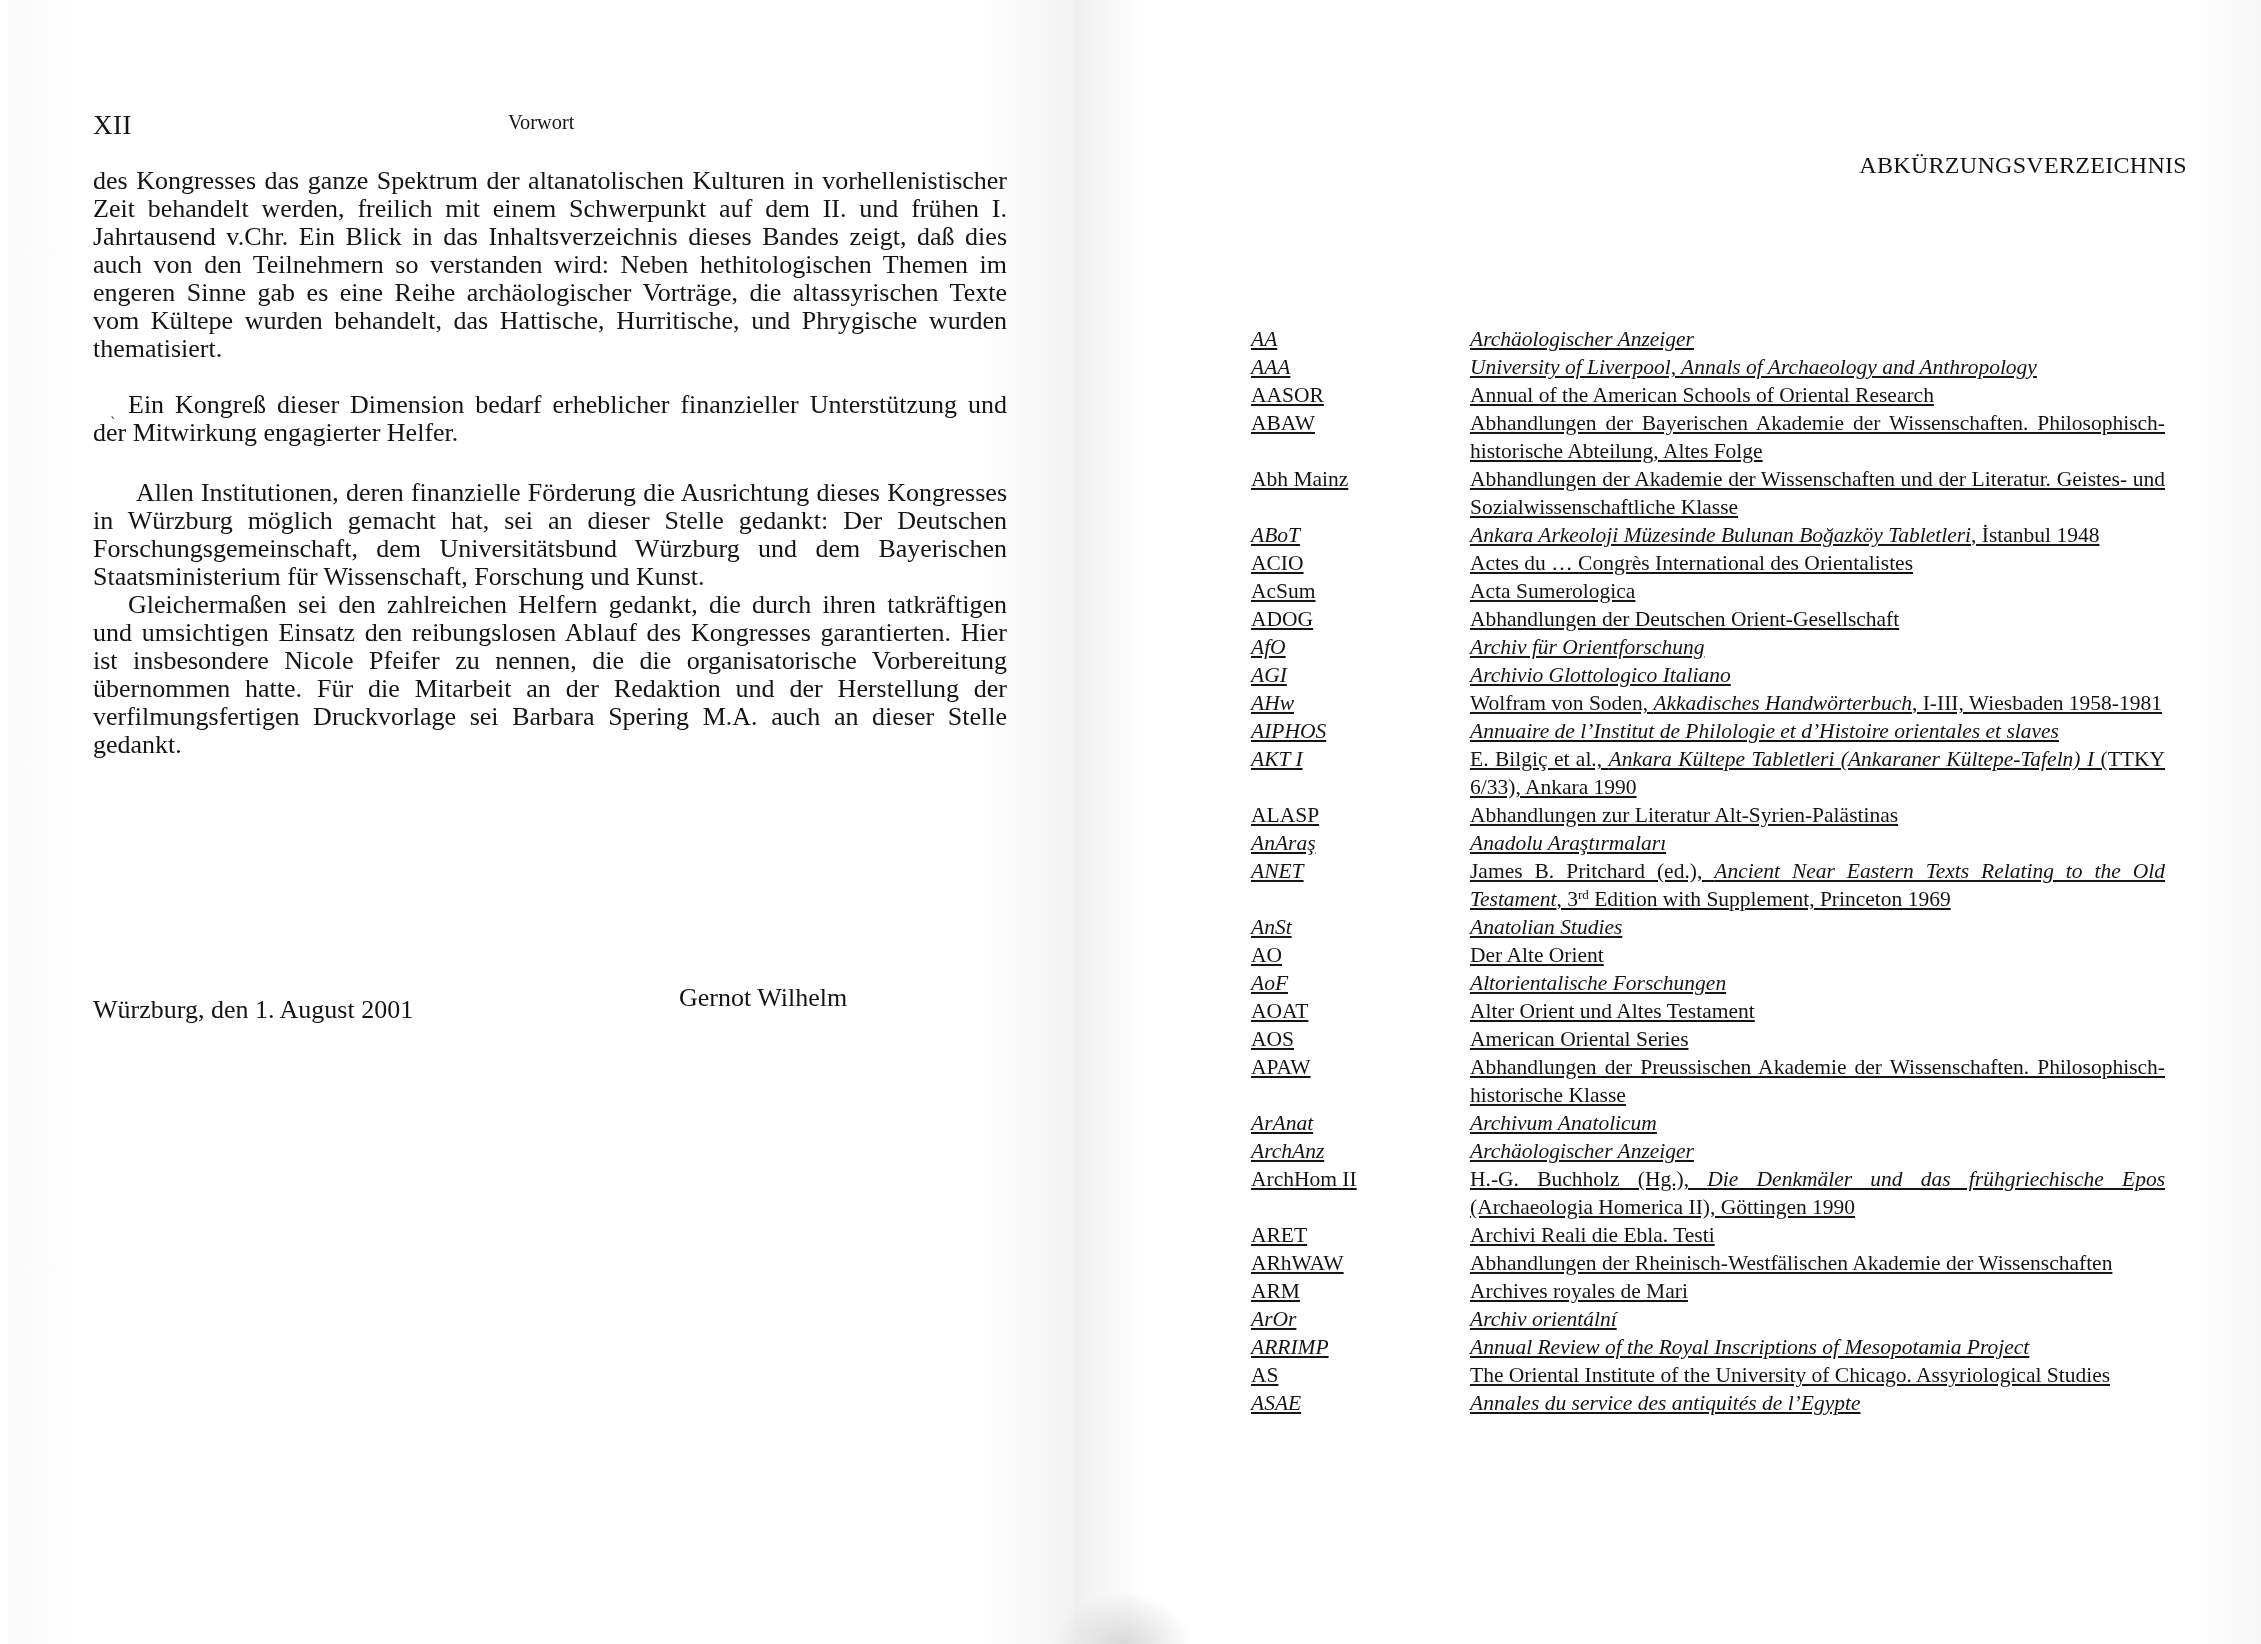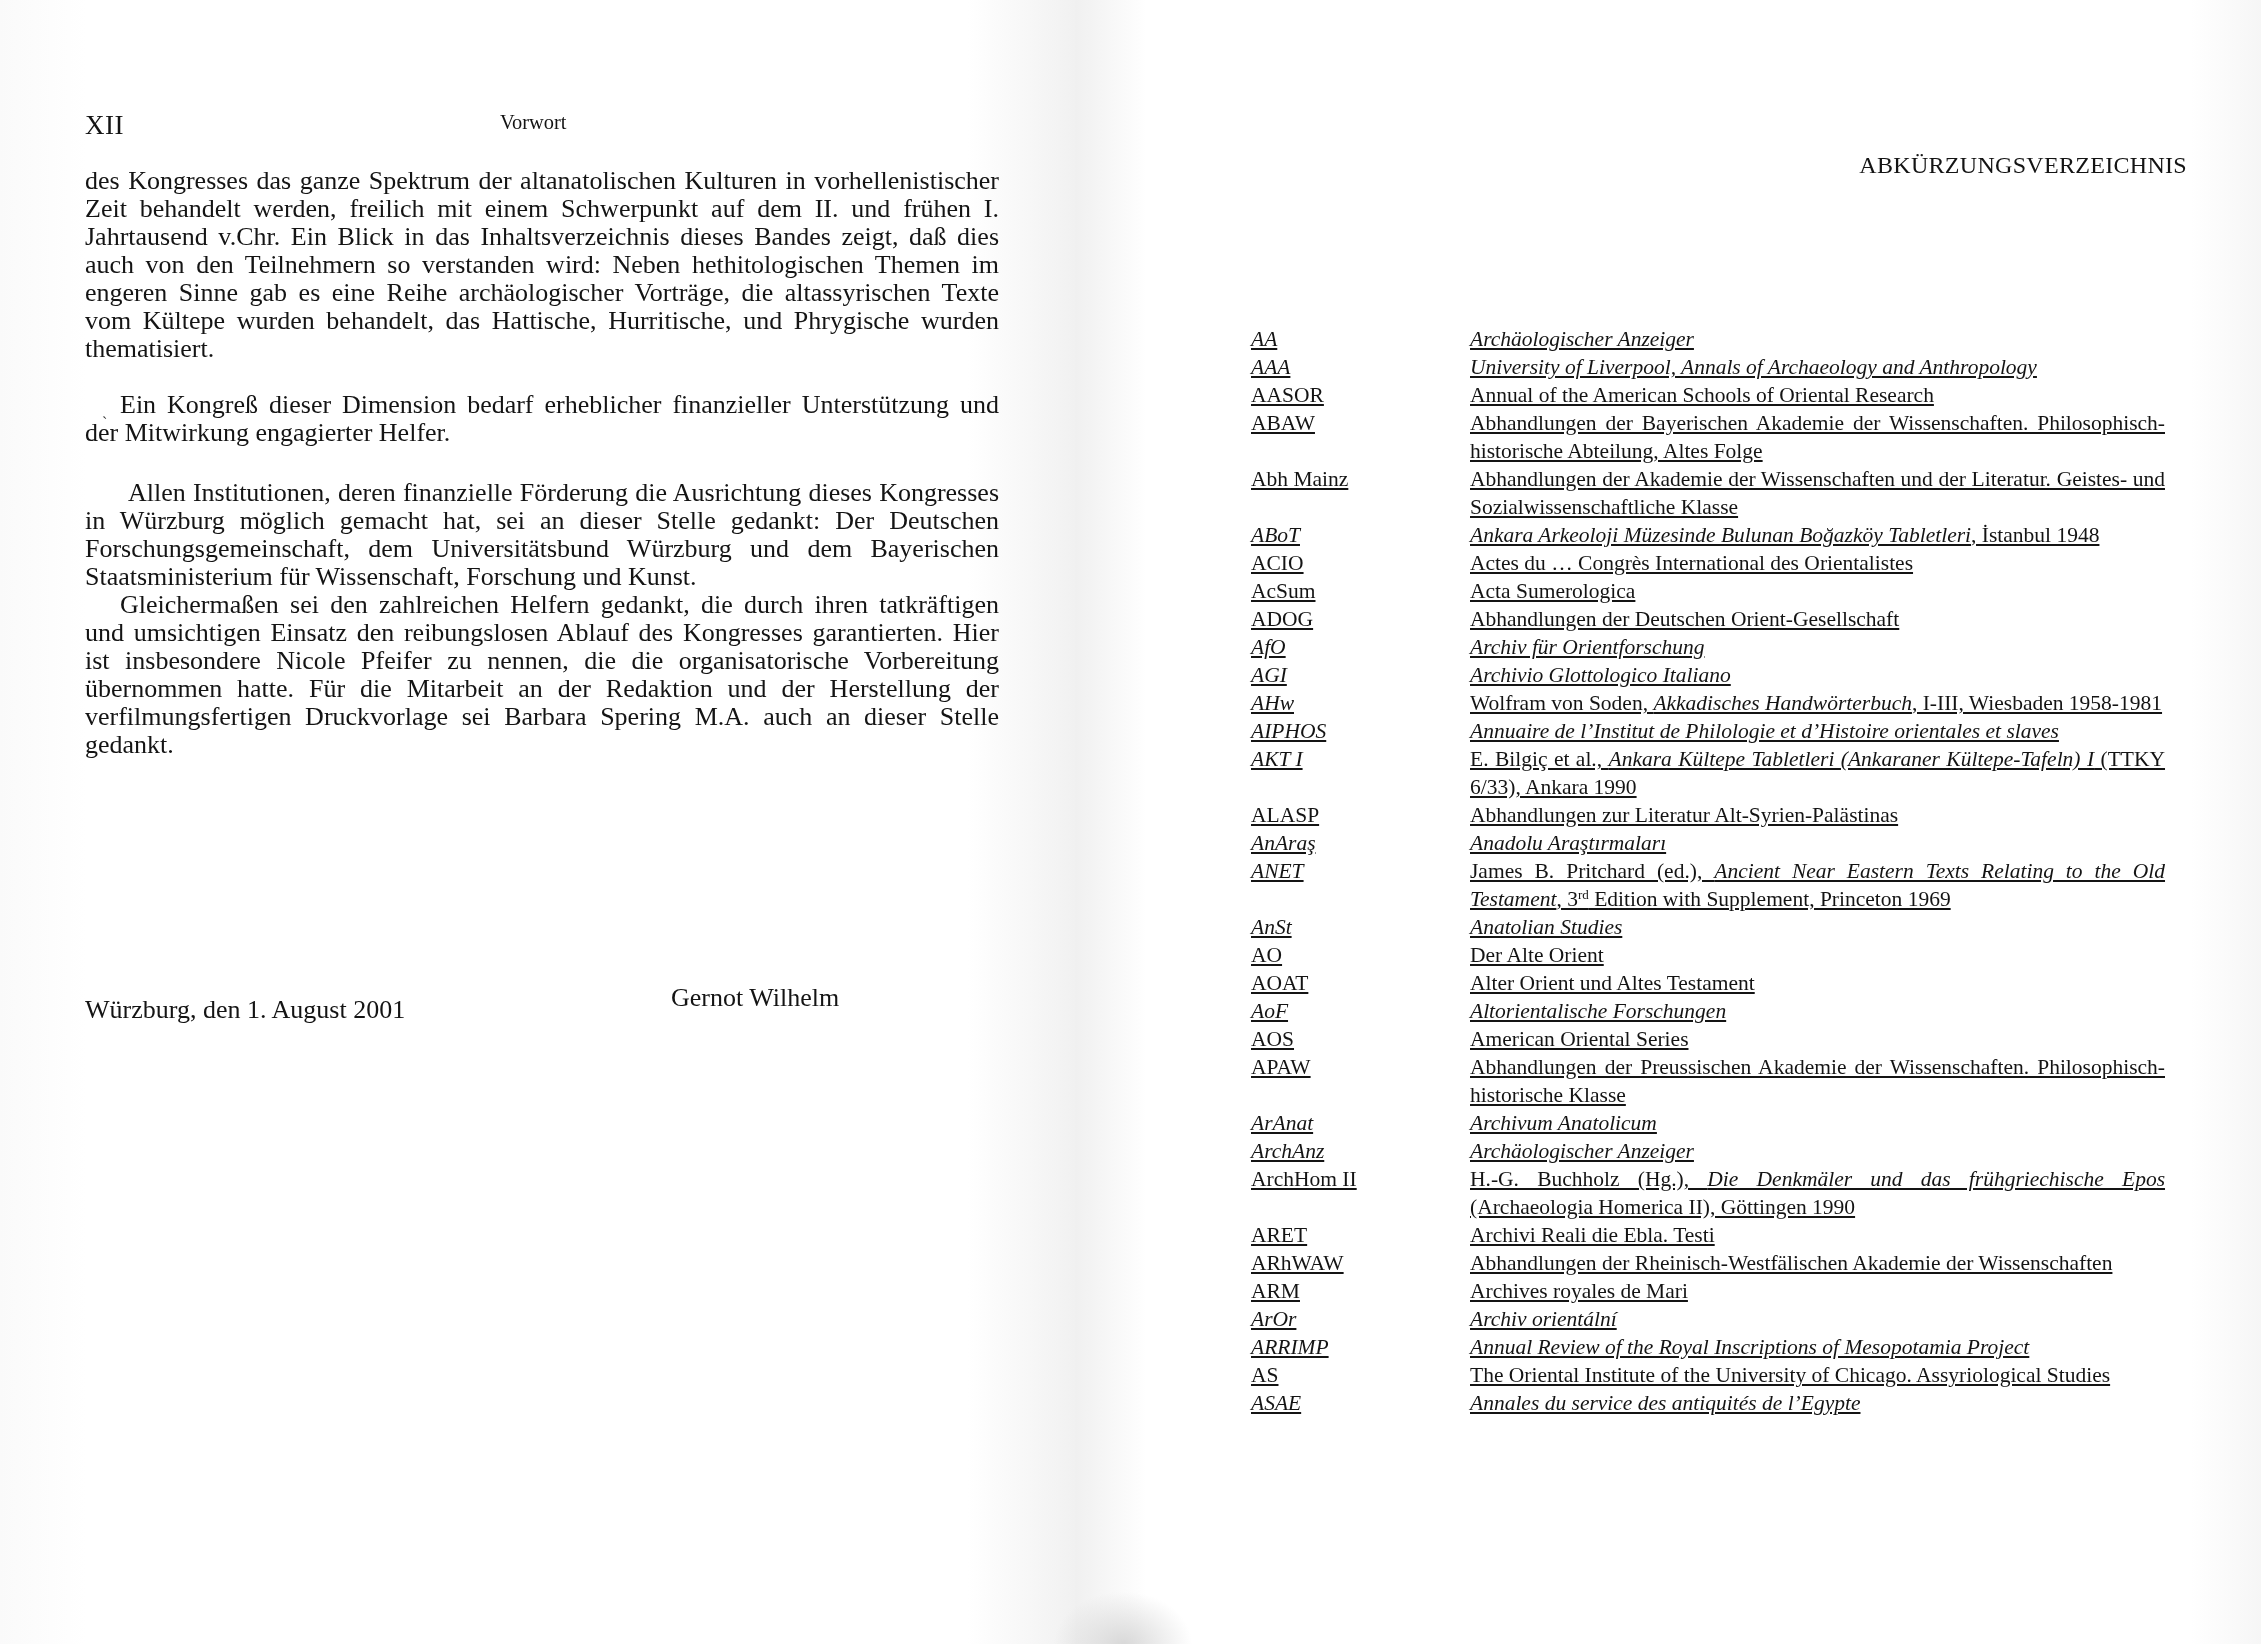--- a/index.html
+++ b/index.html
@@ -4,21 +4,21 @@
 <style>
   html, body { margin:0; padding:0; }
   body {
     width:2261px; height:1644px; overflow:hidden;
     background:#ffffff;
     font-family:"Liberation Serif", "DejaVu Serif", serif;
     color:#141414;
     position:relative;
   }
   .page { position:absolute; top:0; height:1644px; }
-  .page-left { left:0; width:1075px; background:linear-gradient(to right,#fafafa 0%,#ffffff 8%,#ffffff 90%,#f1f1f1 100%); }
+  .page-left { left:8px; width:1075px; background:linear-gradient(to right,#fafafa 0%,#ffffff 8%,#ffffff 90%,#f1f1f1 100%); }
   .page-right { left:1075px; width:1187px; background:linear-gradient(to right,#f0f0f0 0%,#ffffff 6%,#ffffff 94%,#f6f6f6 100%); }
   .gutter-shadow { position:absolute; left:1053px; top:1591px; width:140px; height:54px;
     background:radial-gradient(ellipse at center bottom,#d8d8d8 0%,rgba(255,255,255,0) 70%); }
 
   
   .running-head { position:absolute; top:110px; left:85px; width:914px; height:38px; }
   .page-number { position:absolute; left:0; top:0; font-size:27px; letter-spacing:0.5px; }
   .running-title { position:absolute; left:415px; top:1.1px; font-size:20.4px; }
 
   .body-text { position:absolute; left:85px; top:167px; width:914px;
@@ -143,28 +143,28 @@
     </div>
     <div class="abbr-row">
       <div class="abbr-key it">AnSt</div>
       <div class="abbr-val"><span class="it">Anatolian Studies</span></div>
     </div>
     <div class="abbr-row">
       <div class="abbr-key">AO</div>
       <div class="abbr-val"><span>Der Alte Orient</span></div>
     </div>
     <div class="abbr-row">
+      <div class="abbr-key it">AoF</div>
+      <div class="abbr-val"><span class="it">Altorientalische Forschungen</span></div>
+    </div>
+    <div class="abbr-row">
       <div class="abbr-key">AOAT</div>
       <div class="abbr-val"><span>Alter Orient und Altes Testament</span></div>
     </div>
     <div class="abbr-row">
-      <div class="abbr-key it">AoF</div>
-      <div class="abbr-val"><span class="it">Altorientalische Forschungen</span></div>
-    </div>
-    <div class="abbr-row">
       <div class="abbr-key">AOS</div>
       <div class="abbr-val"><span>American Oriental Series</span></div>
     </div>
     <div class="abbr-row">
       <div class="abbr-key">APAW</div>
       <div class="abbr-val"><span>Abhandlungen der Preussischen Akademie der Wissenschaften. Philosophisch-historische Klasse</span></div>
     </div>
     <div class="abbr-row">
       <div class="abbr-key it">ArAnat</div>
       <div class="abbr-val"><span class="it">Archivum Anatolicum</span></div>

